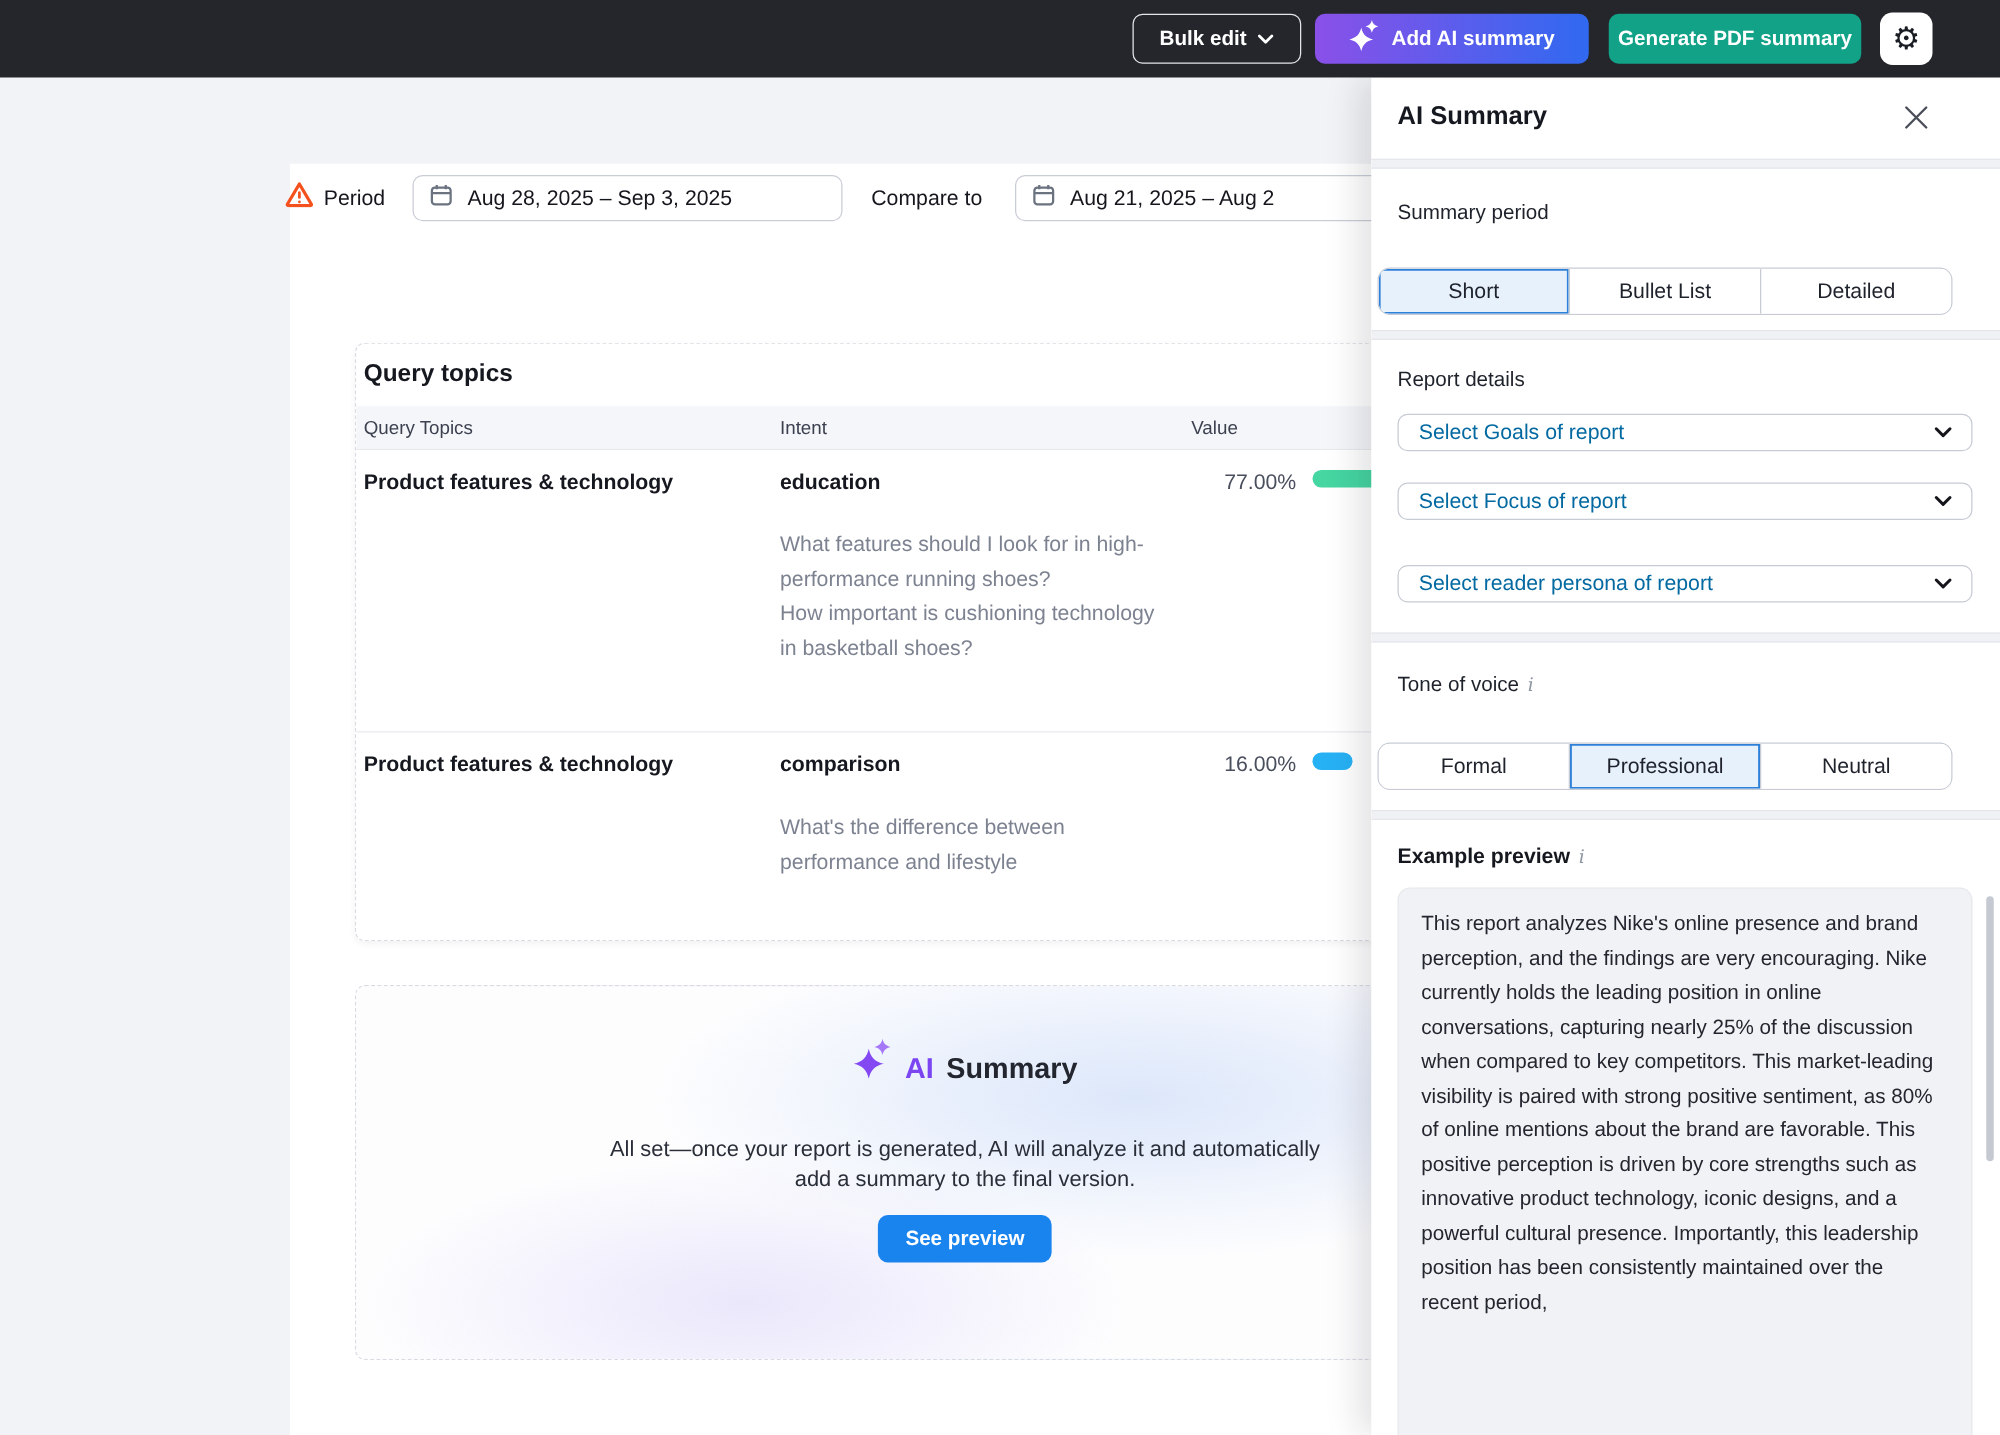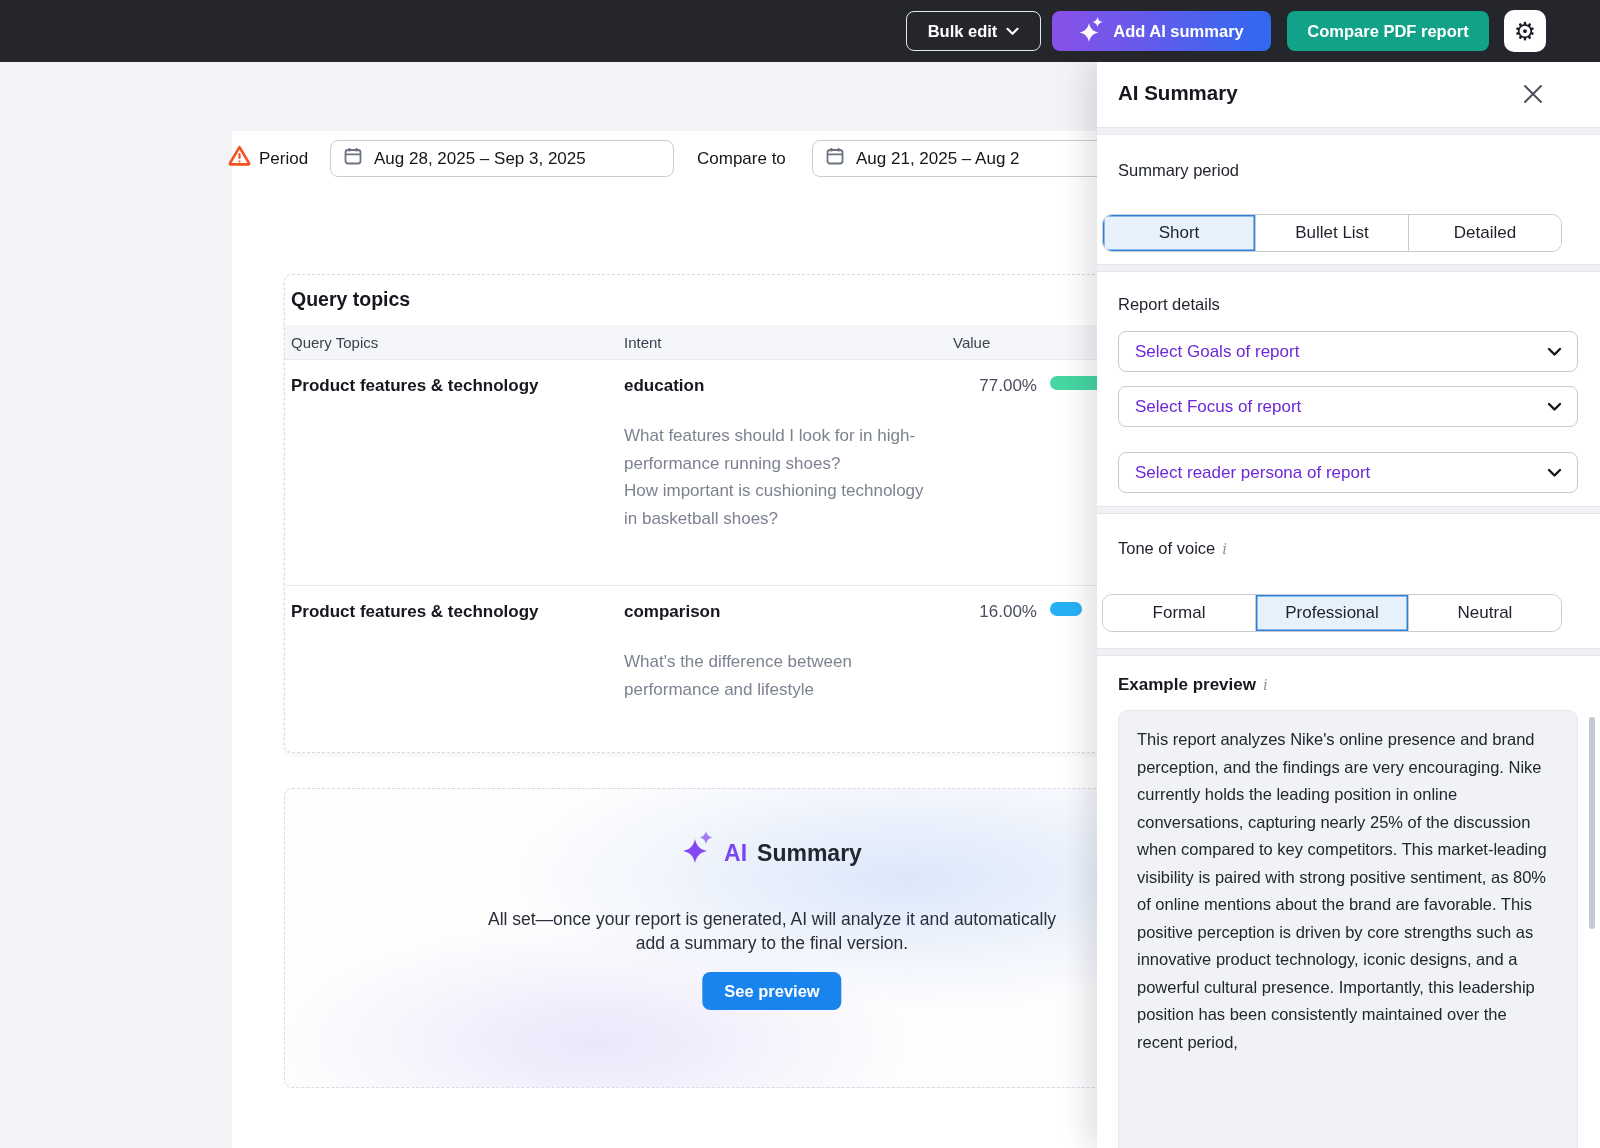--- a/index.html
+++ b/index.html
@@ -60,21 +60,21 @@
   .p-title { position:absolute; left:21px; top:19px; font-size:20.5px; font-weight:bold; color:#16181f; }
   .p-close { position:absolute; right:55px; top:20px; width:24px; height:24px; cursor:pointer; }
   .p-band { position:absolute; left:0; width:503px; height:8px; background:#eff1f4; border-top:1px solid #e4e6eb; border-bottom:1px solid #e4e6eb; }
   .p-label { position:absolute; left:21px; font-size:16.5px; color:#1e222b; }
   .p-label b { font-size:17px; color:#16181f; }
   .info-i { display:inline-block; margin-left:7px; font-family:"DejaVu Serif", serif; font-style:italic; font-size:15px; color:#8f96a3; }
   .seg { position:absolute; left:5px; width:460px; height:38px; border:1px solid #c6cbd4; border-radius:10px; display:flex; overflow:hidden; background:#fff;margin-top:16px; }
   .seg-opt { flex:1; display:flex; align-items:center; justify-content:center; font-size:17px; color:#1e222b; cursor:pointer; background:#fff; }
   .seg-opt + .seg-opt { border-left:1px solid #c6cbd4; }
   .seg-opt.sel { background:#e7f1fc; box-shadow:inset 0 0 0 1.5px #2f80d9; }
-  .select { position:absolute; left:21px; width:460px; height:41px; border:1px solid #c6cbd4; border-radius:8px; background:#fff; display:flex; align-items:center; justify-content:space-between; padding:0 15px 0 16px; font-size:17px; color:#6d28d9; cursor:pointer; }
+  .select { position:absolute; left:21px; width:460px; height:30px; border:1px solid #c6cbd4; border-radius:8px; background:#fff; display:flex; align-items:center; justify-content:space-between; padding:0 15px 0 16px; font-size:17px; color:#0369a1; cursor:pointer; }
   .preview-box { position:absolute; left:21px; top:648px; width:460px; height:470px; background:#f1f2f5; border:1px solid #e6e8ec; border-radius:10px; padding:15px 26px 0 18px; font-size:16.5px; color:#23262f; line-height:27.5px; overflow:hidden; }
   .p-scroll { position:absolute; right:5px; top:655px; width:6px; height:212px; background:#c5c9d2; border-radius:3px; }
 </style>
 </head>
 <body>
 
 <div class="workspace"></div>
 
 <div class="filter-row">
   <span class="warn">
@@ -171,21 +171,21 @@
   <div class="tb-btn addai">
     <span>
       <svg width="25" height="25" viewBox="0 0 25 25">
           <path d="M10 6 C11.2 11.5 14 14.3 19.5 15.5 C14 16.7 11.2 19.5 10 25 C8.8 19.5 6 16.7 0.5 15.5 C6 14.3 8.8 11.5 10 6 Z" fill="#fff"></path>
           <path d="M18.5 0 C19.1 3 20.6 4.5 23.6 5.1 C20.6 5.7 19.1 7.2 18.5 10.2 C17.9 7.2 16.4 5.7 13.4 5.1 C16.4 4.5 17.9 3 18.5 0 Z" fill="#fff"></path>
         </svg>
     </span>
     <span>Add AI summary</span>
   </div>
   <div class="tb-btn pdf">
-    <span>Compare PDF report</span>
+    <span>Generate PDF summary</span>
   </div>
   <div class="gear">
       <span>⚙</span>
     </div>
 </div>
 
 <div class="panel">
   <div class="p-title">AI Summary</div>
   <div class="p-close">
     <svg width="24" height="24" viewBox="0 0 24 24">

